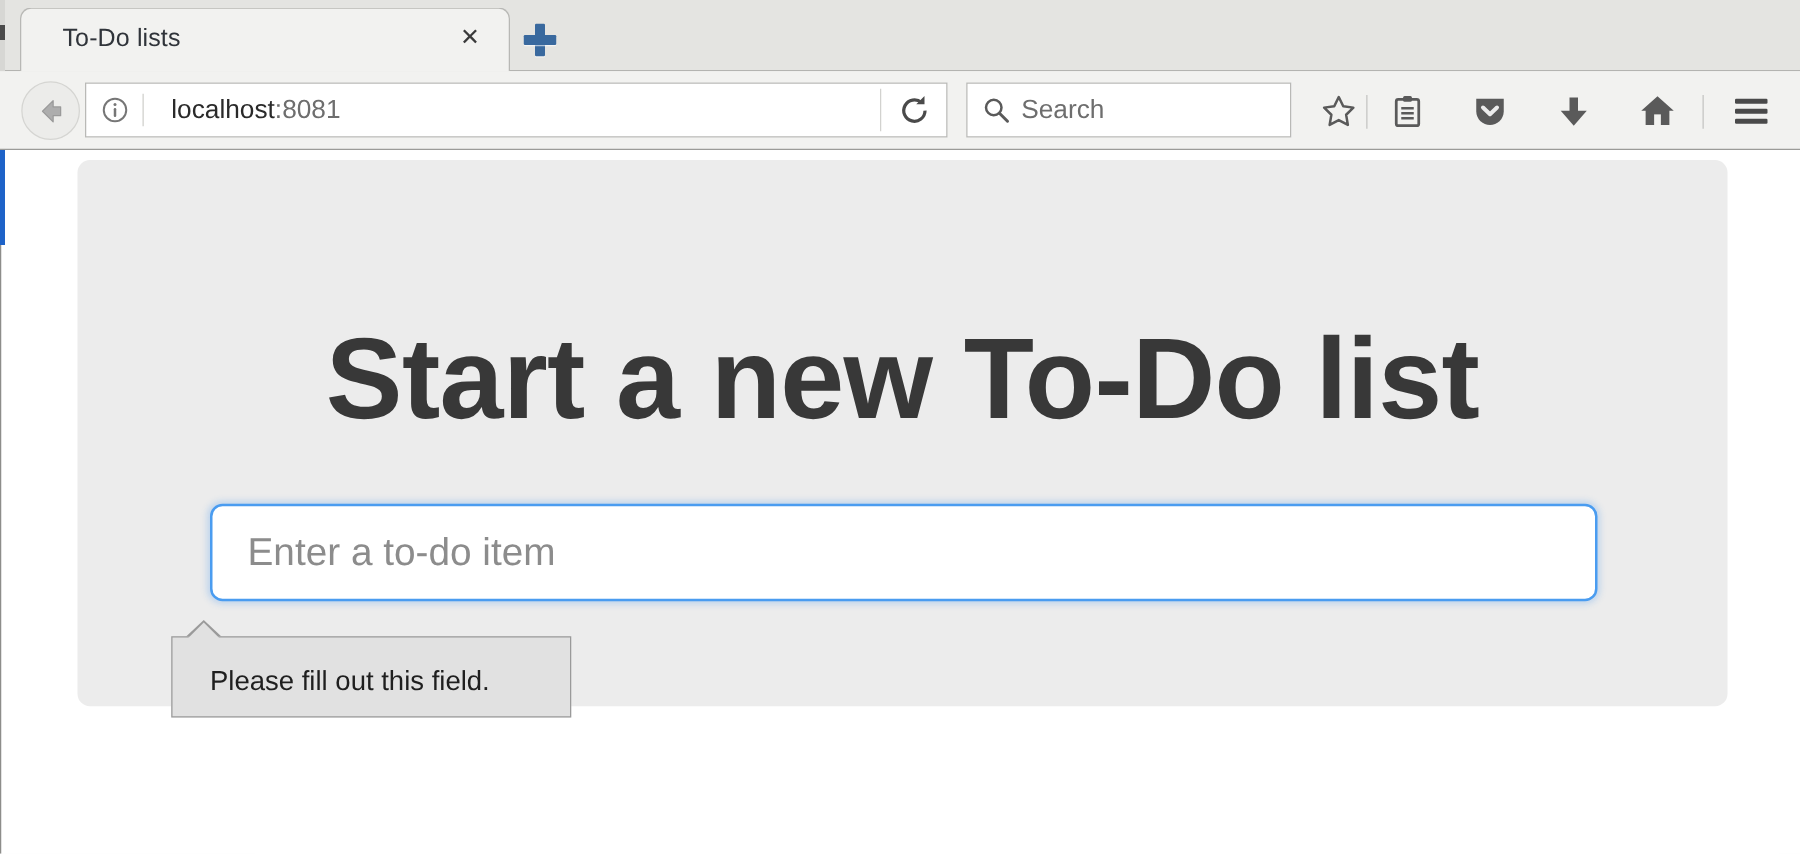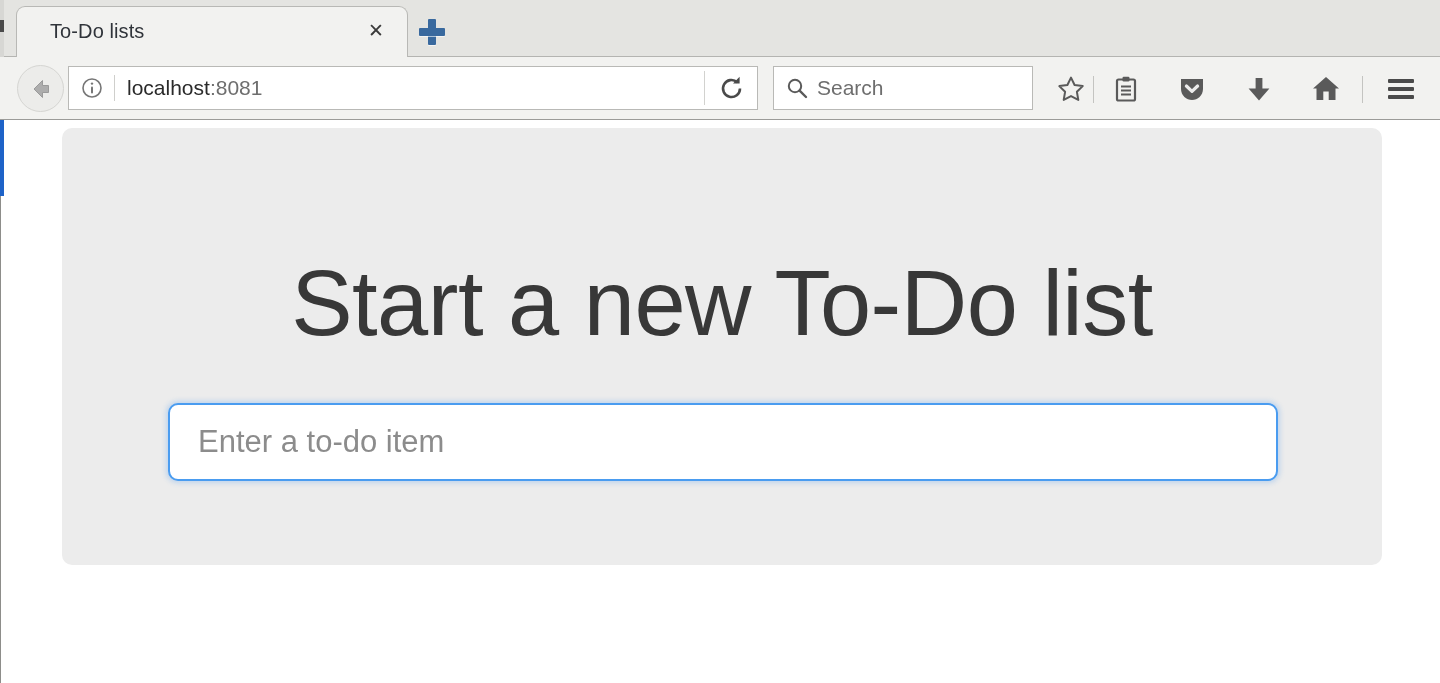--- a/index.html
+++ b/index.html
@@ -175,20 +175,21 @@
   }
   #url-text {
     font-size: 21px;
     color: #6e6e6e;
     white-space: nowrap;
     flex: 1 1 auto;
     overflow: hidden;
   }
   #url-text .url-host {
     color: #2a2a2a;
+    margin-left: 10px;
   }
   #urlbar-divider {
     width: 1px;
     height: 34px;
     background: #d2d2cf;
     flex: 0 0 auto;
   }
   #reload-button {
     width: 52px;
     height: 42px;
@@ -291,21 +292,21 @@
   }
 
   #page-heading {
     position: absolute;
     left: 0;
     top: 129px;
     width: 1320px;
     text-align: center;
     font-size: 92px;
     line-height: 1;
-    font-weight: normal;
+    font-weight: bold;
     color: #383838;
     margin: 0;
     letter-spacing: -0.5px;
     white-space: nowrap;
   }
 
   #todo-form {
     position: absolute;
     left: 106px;
     top: 275px;
@@ -486,15 +487,21 @@
     <div id="behind-window-accent"></div>
 
     <div id="content-panel">
       <h1 id="page-heading">Start a new To-Do list</h1>
 
       <form id="todo-form">
         <input id="todo-input" type="text" required="" placeholder="Enter a to-do item" style="">
       </form>
     </div>
 
+    <div id="validation-tooltip">
+      <div class="tooltip-arrow-outer"></div>
+      <div id="validation-tooltip-box"></div>
+      <div class="tooltip-arrow-inner"></div>
+      <span id="validation-tooltip-text">Please fill out this field.</span>
+    </div>
   </div>
 
 </div>
 
 </body></html>

